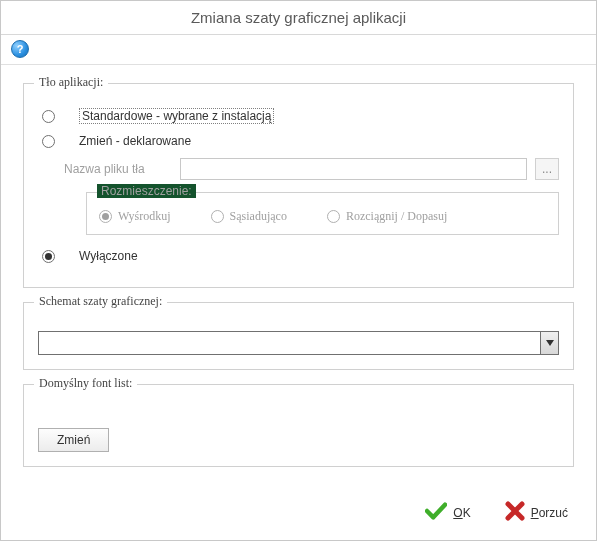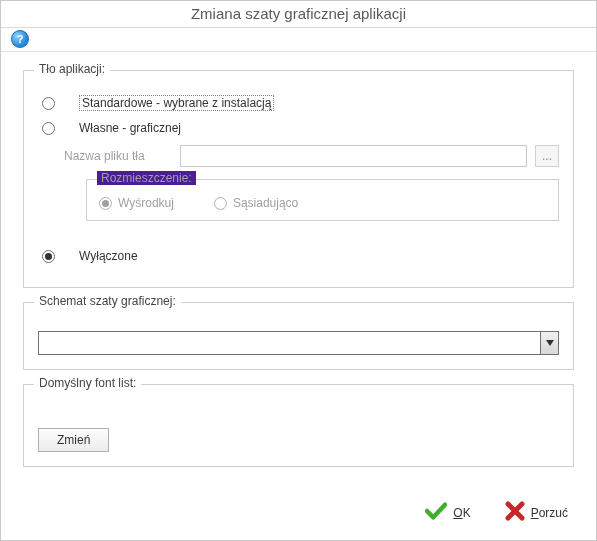--- a/index.html
+++ b/index.html
@@ -58,20 +58,21 @@
     margin-bottom: 14px;
   }
   .groupbox-legend {
     position: absolute;
     top: -9px;
     left: 10px;
     background: #fff;
     padding: 0 5px;
     color: #444;
     font-size: 12px;
+    font-family: Liberation Serif, serif;
   }
   .radio-row {
     display: flex;
     align-items: center;
     gap: 24px;
     margin: 6px 0 10px 4px;
     color: #333;
   }
   .radio {
     width: 13px; height: 13px;
@@ -126,31 +127,31 @@
   }
   .inner-group {
     border: 1px solid #d0d0d0;
     position: relative;
     padding: 16px 12px 10px 12px;
     margin: 0 0 10px 48px;
   }
   .inner-legend {
     position: absolute;
     top: -9px; left: 10px;
-    background: #4c1d95;
+    background: #14532d;
     padding: 0 4px;
     color: #a0a0a0;
     font-size: 12px;
   }
   .placement-row {
     display: flex;
     gap: 40px;
   }
   .placement-item {
-    display: flex; align-items: center; gap: 6px;
+    display: flex; align-items: center; gap: 6px; font-family: Liberation Serif, serif;
   }
   .combo {
     width: 100%;
     height: 24px;
     border: 1px solid #707070;
     background: #fff;
     display: flex;
     align-items: center;
     margin-top: 10px;
   }
@@ -212,21 +213,21 @@
     <div class="groupbox">
       <div class="groupbox-legend">Tło aplikacji:</div>
 
       <div class="radio-row">
         <span class="radio"></span>
         <span class="radio-label dashed">Standardowe - wybrane z instalacją</span>
       </div>
 
       <div class="radio-row">
         <span class="radio"></span>
-        <span class="radio-label">Własne - graficznej</span>
+        <span class="radio-label">Zmień - deklarowane</span>
       </div>
 
       <div class="file-row">
         <span class="file-label">Nazwa pliku tła</span>
         <input class="text-input" type="text" value="" style="">
         <div class="browse-btn">
           <span>...</span>
         </div>
       </div>
 
@@ -234,24 +235,28 @@
         <div class="inner-legend">Rozmieszczenie:</div>
         <div class="placement-row">
           <div class="placement-item">
             <span class="radio disabled selected"></span>
             <span class="disabled-text">Wyśrodkuj</span>
           </div>
           <div class="placement-item">
             <span class="radio disabled"></span>
             <span class="disabled-text">Sąsiadująco</span>
           </div>
+          <div class="placement-item">
+            <span class="radio disabled"></span>
+            <span class="disabled-text">Rozciągnij / Dopasuj</span>
+          </div>
         </div>
       </div>
 
-      <div class="radio-row" style="margin-top:28px;">
+      <div class="radio-row" style="margin-top:14px;">
         <span class="radio selected"></span>
         <span class="radio-label">Wyłączone</span>
       </div>
     </div>
 
     <div class="groupbox">
       <div class="groupbox-legend">Schemat szaty graficznej:</div>
       <div class="combo">
         <div class="combo-text"></div>
         <div class="combo-btn">

